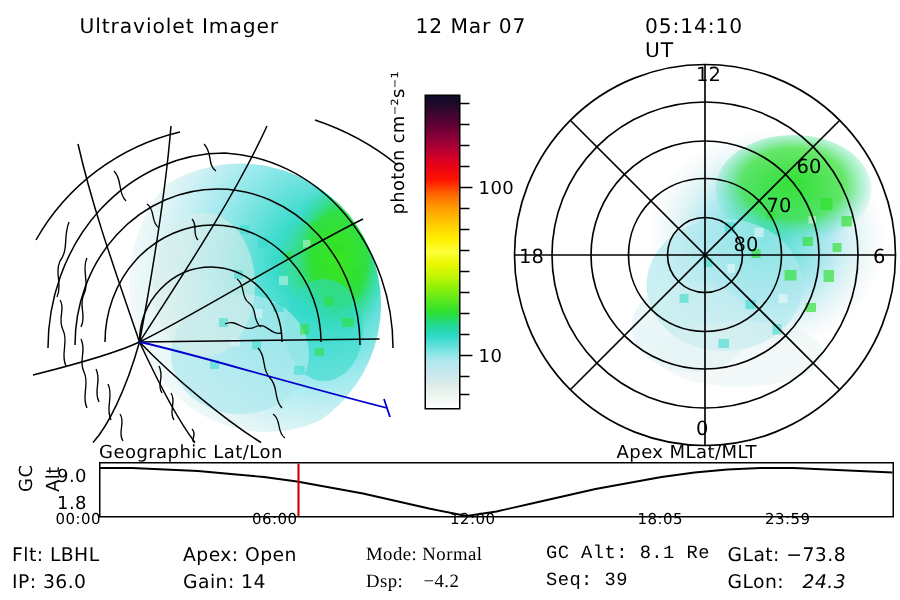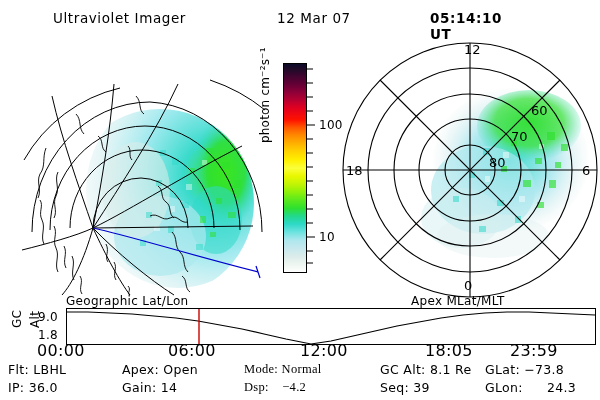--- a/index.html
+++ b/index.html
@@ -5,21 +5,21 @@
   html,body{margin:0;padding:0;background:#ffffff;}
   body{width:600px;height:400px;position:relative;overflow:hidden;
        font-family:"DejaVu Sans",sans-serif;color:#000;}
 
   .abs{position:absolute;}
 
   
   #header{top:6px;left:0;width:476px;height:24px;}
   #header .h-title{position:absolute;left:53px;top:4px;font-size:13.5px;letter-spacing:.6px;}
   #header .h-date{position:absolute;left:277px;top:4px;font-size:13.5px;letter-spacing:.6px;}
-  #header .h-time{position:absolute;left:430px;top:4px;font-size:13.5px;letter-spacing:.6px;font-weight:bold;}
+  #header .h-time{position:absolute;left:430px;top:4px;font-size:13.5px;letter-spacing:.6px;}
 
   
   #geo-panel{left:10px;top:40px;width:255px;height:255px;}
   #mlt-panel{left:333px;top:40px;width:267px;height:258px;}
   #cbar-panel{left:262px;top:55px;width:70px;height:240px;}
 
   svg{display:block;overflow:visible;}
 
   
   .cb-axis-title{
@@ -33,27 +33,27 @@
   #strip{left:0;top:296px;width:530px;height:48px;}
   .strip-cap{position:absolute;font-size:12px;letter-spacing:.3px;white-space:nowrap;}
   #cap-geo{left:66px;top:-2px;}
   #cap-mlt{left:411px;top:-2px;}
   .yaxis-word{position:absolute;font-size:12px;transform:rotate(-90deg);
               transform-origin:left top;white-space:nowrap;letter-spacing:.3px;}
   .ytick{position:absolute;font-size:12px;letter-spacing:.3px;}
 
   
   #timeaxis{left:0;top:341px;width:600px;height:18px;}
-  #timeaxis span{position:absolute;font-size:16px;letter-spacing:.3px;}
+  #timeaxis span{position:absolute;font-size:10px;letter-spacing:.3px;}
 
   
   #status{left:0;top:362px;width:516px;height:38px;}
   #status .cell{position:absolute;font-size:12.5px;letter-spacing:.3px;white-space:nowrap;}
   .r1{top:0;} .r2{top:18px;}
-  .c1{left:8px;} .c2{left:122px;} .c3{left:244px;font-family:Liberation Serif, serif;} .c4{left:380px;} .c5{left:485px;}
+  .c1{left:8px;} .c2{left:122px;} .c3{left:244px;font-family:Liberation Serif, serif;} .c4{left:364px;font-family:Liberation Mono, monospace;} .c5{left:485px;}
 </style>
 </head>
 <body>
 
 <div class="abs" id="header">
   <span class="h-title">Ultraviolet Imager</span>
   <span class="h-date">12 Mar 07</span>
   <span class="h-time">05:14:10 UT</span>
 </div>
 
@@ -357,15 +357,15 @@
     <span>Seq:</span>
     <span>39</span>
   </div>
 
   <div class="cell r1 c5">
     <span>GLat:</span>
     <span>−73.8</span>
   </div>
   <div class="cell r2 c5">
     <span>GLon:</span>
-    <span style="margin-left:20px;">24.3</span>
+    <span style="margin-left:8px;font-style:italic;">24.3</span>
   </div>
 </div>
 
 </body></html>

